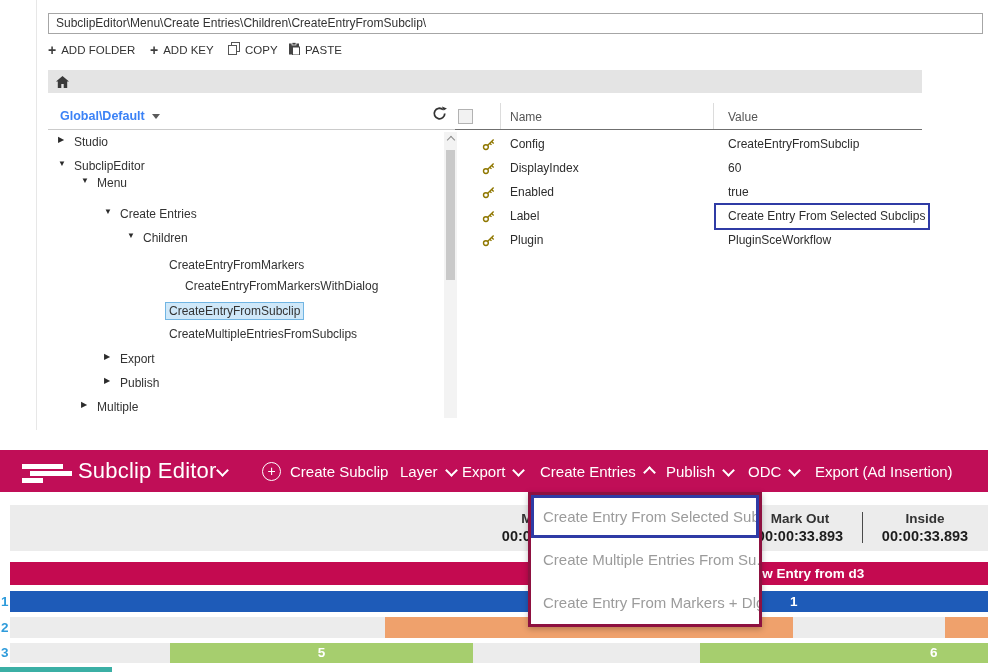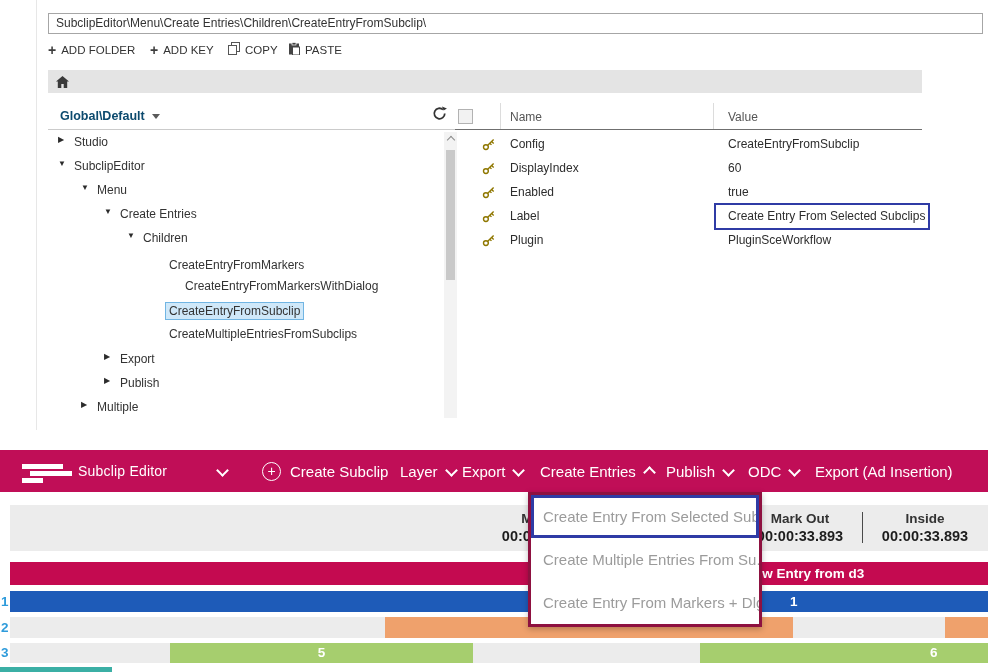--- a/index.html
+++ b/index.html
@@ -12,21 +12,21 @@
   .path-input{left:48px;top:13px;width:926px;height:19px;border:1px solid #a6a6a6;
               font-size:12px;color:#333;line-height:19px;padding-left:7px;background:#fff;}
   .tbtn{top:42px;height:15px;display:flex;align-items:center;gap:5px;
         font-size:11.5px;color:#333;cursor:pointer;white-space:nowrap;}
   .plus{font-size:14px;font-weight:700;color:#3d3d3d;line-height:12px;}
   .breadcrumb{left:48px;top:70px;width:874px;height:23px;background:#e4e4e4;
               display:flex;align-items:center;font-size:12px;color:#333;}
   .breadcrumb svg{margin:0 6px 0 8px;}
 
   .tree-root{left:60px;top:106px;height:20px;display:flex;align-items:center;gap:7px;
-             font-size:12.5px;font-weight:700;color:#0c4a6e;}
+             font-size:12.5px;font-weight:700;color:#3b82f6;}
   .tri-down{width:0;height:0;border-left:4px solid transparent;border-right:4px solid transparent;
             border-top:5px solid #5a5a5a;}
   .refresh{left:432px;top:106px;}
   .tree-divider{left:48px;top:129px;width:410px;height:1px;background:#cbcbcb;}
   .titem{height:19px;display:flex;align-items:flex-start;font-size:12px;color:#333;cursor:pointer;}
   .arr{width:16px;font-size:8px;color:#2b2b2b;}
   .arr.col::before{content:"\25B6";}
   .arr.exp::before{content:"\25BC";}
   .sel-label{background:#cfe8f9;border:1px solid #71b5e3;padding:1px 3px;}
 
@@ -41,21 +41,21 @@
   .hunder{left:455px;top:129px;width:467px;height:1px;background:#6f6f6f;}
   .rname,.rvalue{height:24px;line-height:24px;font-size:12px;color:#2d2d2d;white-space:nowrap;}
   .rname{left:510px;} .rvalue{left:728px;}
   .keyicon{left:482px;}
   .lblbox{left:714px;top:203px;width:212px;height:23px;border:2px solid #2F3BA5;}
 
   
   .appbar{left:0;top:450px;width:988px;height:42px;background:#C00E57;}
   .lb{position:absolute;background:#fff;height:5px;}
   .app-title{left:78px;top:450px;height:42px;line-height:42px;color:#fff;
-             font-size:14px;font-weight:500;letter-spacing:.2px;text-align:center;}
+             font-size:22px;font-weight:500;letter-spacing:.2px;text-align:center;}
   .chev{display:inline-block;width:7px;height:7px;border-right:2px solid #fff;
         border-bottom:2px solid #fff;transform:rotate(45deg);margin-bottom:2px;}
   .chev.up{transform:rotate(225deg);margin-bottom:-3px;}
   .mitem{top:450px;height:42px;display:flex;align-items:center;gap:9px;color:#fff;
          font-size:15px;font-weight:500;cursor:pointer;white-space:nowrap;}
   .pcirc{width:17px;height:17px;border:1.7px solid #fff;border-radius:50%;color:#fff;
          font-size:14px;line-height:16px;text-align:center;font-weight:400;}
 
   .ibar{left:10px;top:505px;width:978px;height:46px;background:#ececec;}
   .isec{position:absolute;top:5px;width:140px;text-align:center;}
@@ -131,21 +131,21 @@
 <div class="abs tree-divider"></div>
 
 <div class="abs titem" style="left:58px;top:135px;">
   <span class="arr col"></span>
   <span>Studio</span>
 </div>
 <div class="abs titem" style="left:58px;top:159px;">
   <span class="arr exp"></span>
   <span>SubclipEditor</span>
 </div>
-<div class="abs titem" style="left:81px;top:183px;">
+<div class="abs titem" style="left:81px;top:176px;">
   <span class="arr exp"></span>
   <span>Menu</span>
 </div>
 <div class="abs titem" style="left:104px;top:207px;">
   <span class="arr exp"></span>
   <span>Create Entries</span>
 </div>
 <div class="abs titem" style="left:127px;top:231px;">
   <span class="arr exp"></span>
   <span>Children</span>

